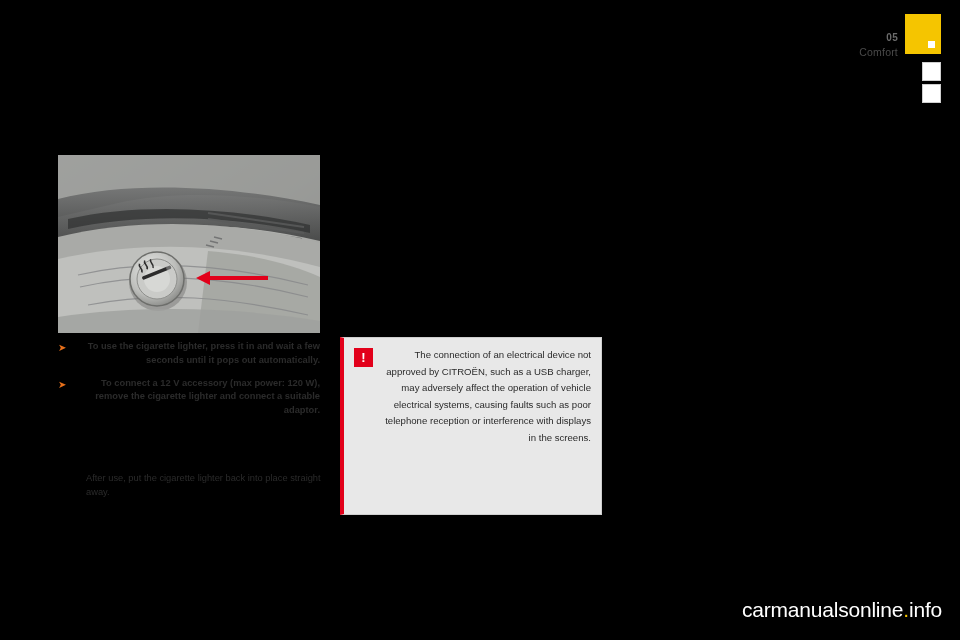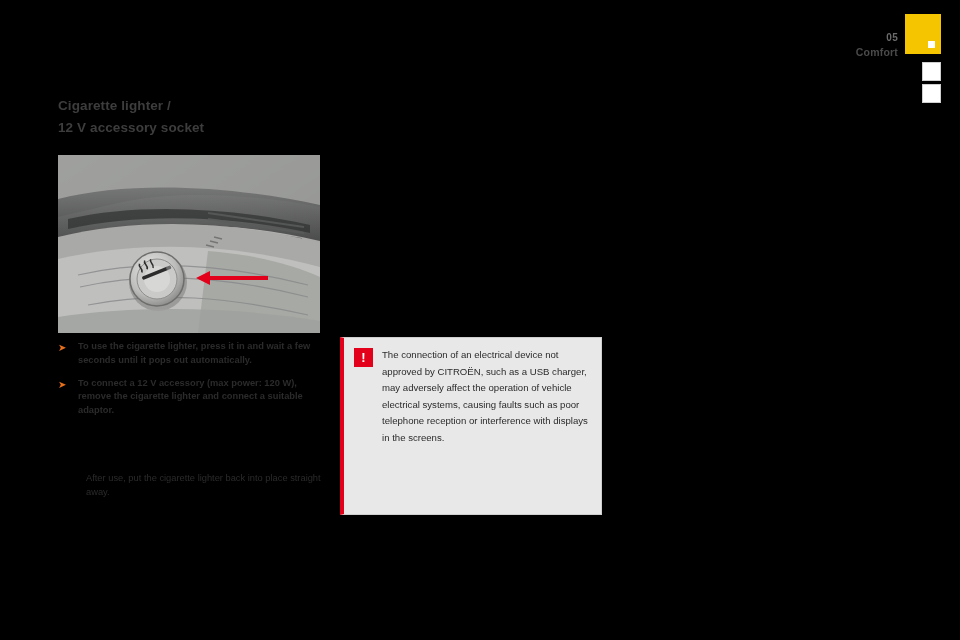--- a/index.html
+++ b/index.html
@@ -57,21 +57,21 @@
     font-size: 10px;
     font-weight: bold;
     color: #6b6b6b;
     letter-spacing: .3px;
   }
   .chapter-name {
     position: absolute;
     top: 46px;
     right: 62px;
     font-size: 10.5px;
-    font-weight: bold;
+    font-weight: normal;
     color: #4a4a4a;
     letter-spacing: .2px;
   }
 
   
   .left-col {
     position: absolute;
     left: 58px;
     top: 95px;
     width: 262px;
@@ -114,20 +114,21 @@
     padding-top: 1px;
     color: #e8701a;
     font-size: 10px;
     line-height: 13px;
   }
   .bullet-text {
     font-size: 9.3px;
     font-weight: bold;
     line-height: 1.48;
     color: #2b2b2b;
+    text-align: right;
   }
 
   .tail-block {
     position: absolute;
     left: 58px;
     top: 470px;
     width: 265px;
     font-size: 9.3px;
     line-height: 1.55;
   }
@@ -162,20 +163,21 @@
     text-align: center;
   }
   .warn-text {
     position: absolute;
     left: 38px;
     top: 9px;
     right: 10px;
     font-size: 9.6px;
     line-height: 1.72;
     color: #2b2b2b;
+    text-align: right;
   }
 
   
   .watermark {
     position: absolute;
     right: 18px;
     bottom: 18px;
     font-size: 21px;
     color: #ffffff;
     letter-spacing: -.2px;
@@ -190,26 +192,20 @@
 
   <div class="corner-tab">
     <div class="corner-tab-sq"></div>
   </div>
   <div class="corner-box b1"></div>
   <div class="corner-box b2"></div>
 
   <div class="chapter-num">05</div>
   <div class="chapter-name">Comfort</div>
 
-  <div class="left-col">
-    <div class="doc-title">
-      <span>Cigarette lighter /</span><br>
-      <span>12 V accessory socket</span>
-    </div>
-  </div>
 
   <div class="photo">
     <svg width="262" height="178" viewBox="0 0 262 178" xmlns="http://www.w3.org/2000/svg">
       <defs>
         <linearGradient id="bgg" x1="0" y1="0" x2="1" y2="1">
           <stop offset="0%" stop-color="#cfd0ce"></stop>
           <stop offset="55%" stop-color="#b9bab7"></stop>
           <stop offset="100%" stop-color="#8e8f8c"></stop>
         </linearGradient>
         <linearGradient id="panelg" x1="0" y1="0" x2="0" y2="1">
@@ -285,14 +281,15 @@
 
   <div class="tail-block">
     <div class="tail-norm">After use, put the cigarette lighter back into place straight away.</div>
   </div>
 
   <div class="warn-panel">
     <div class="warn-icon">!</div>
     <div class="warn-text">The connection of an electrical device not approved by CITROËN, such as a USB charger, may adversely affect the operation of vehicle electrical systems, causing faults such as poor telephone reception or interference with displays in the screens.</div>
   </div>
 
+  <div class="watermark"><span>carmanualsonline</span><span class="wm-dot">.</span><span>info</span></div>
 
 </div>
 
 </body></html>

